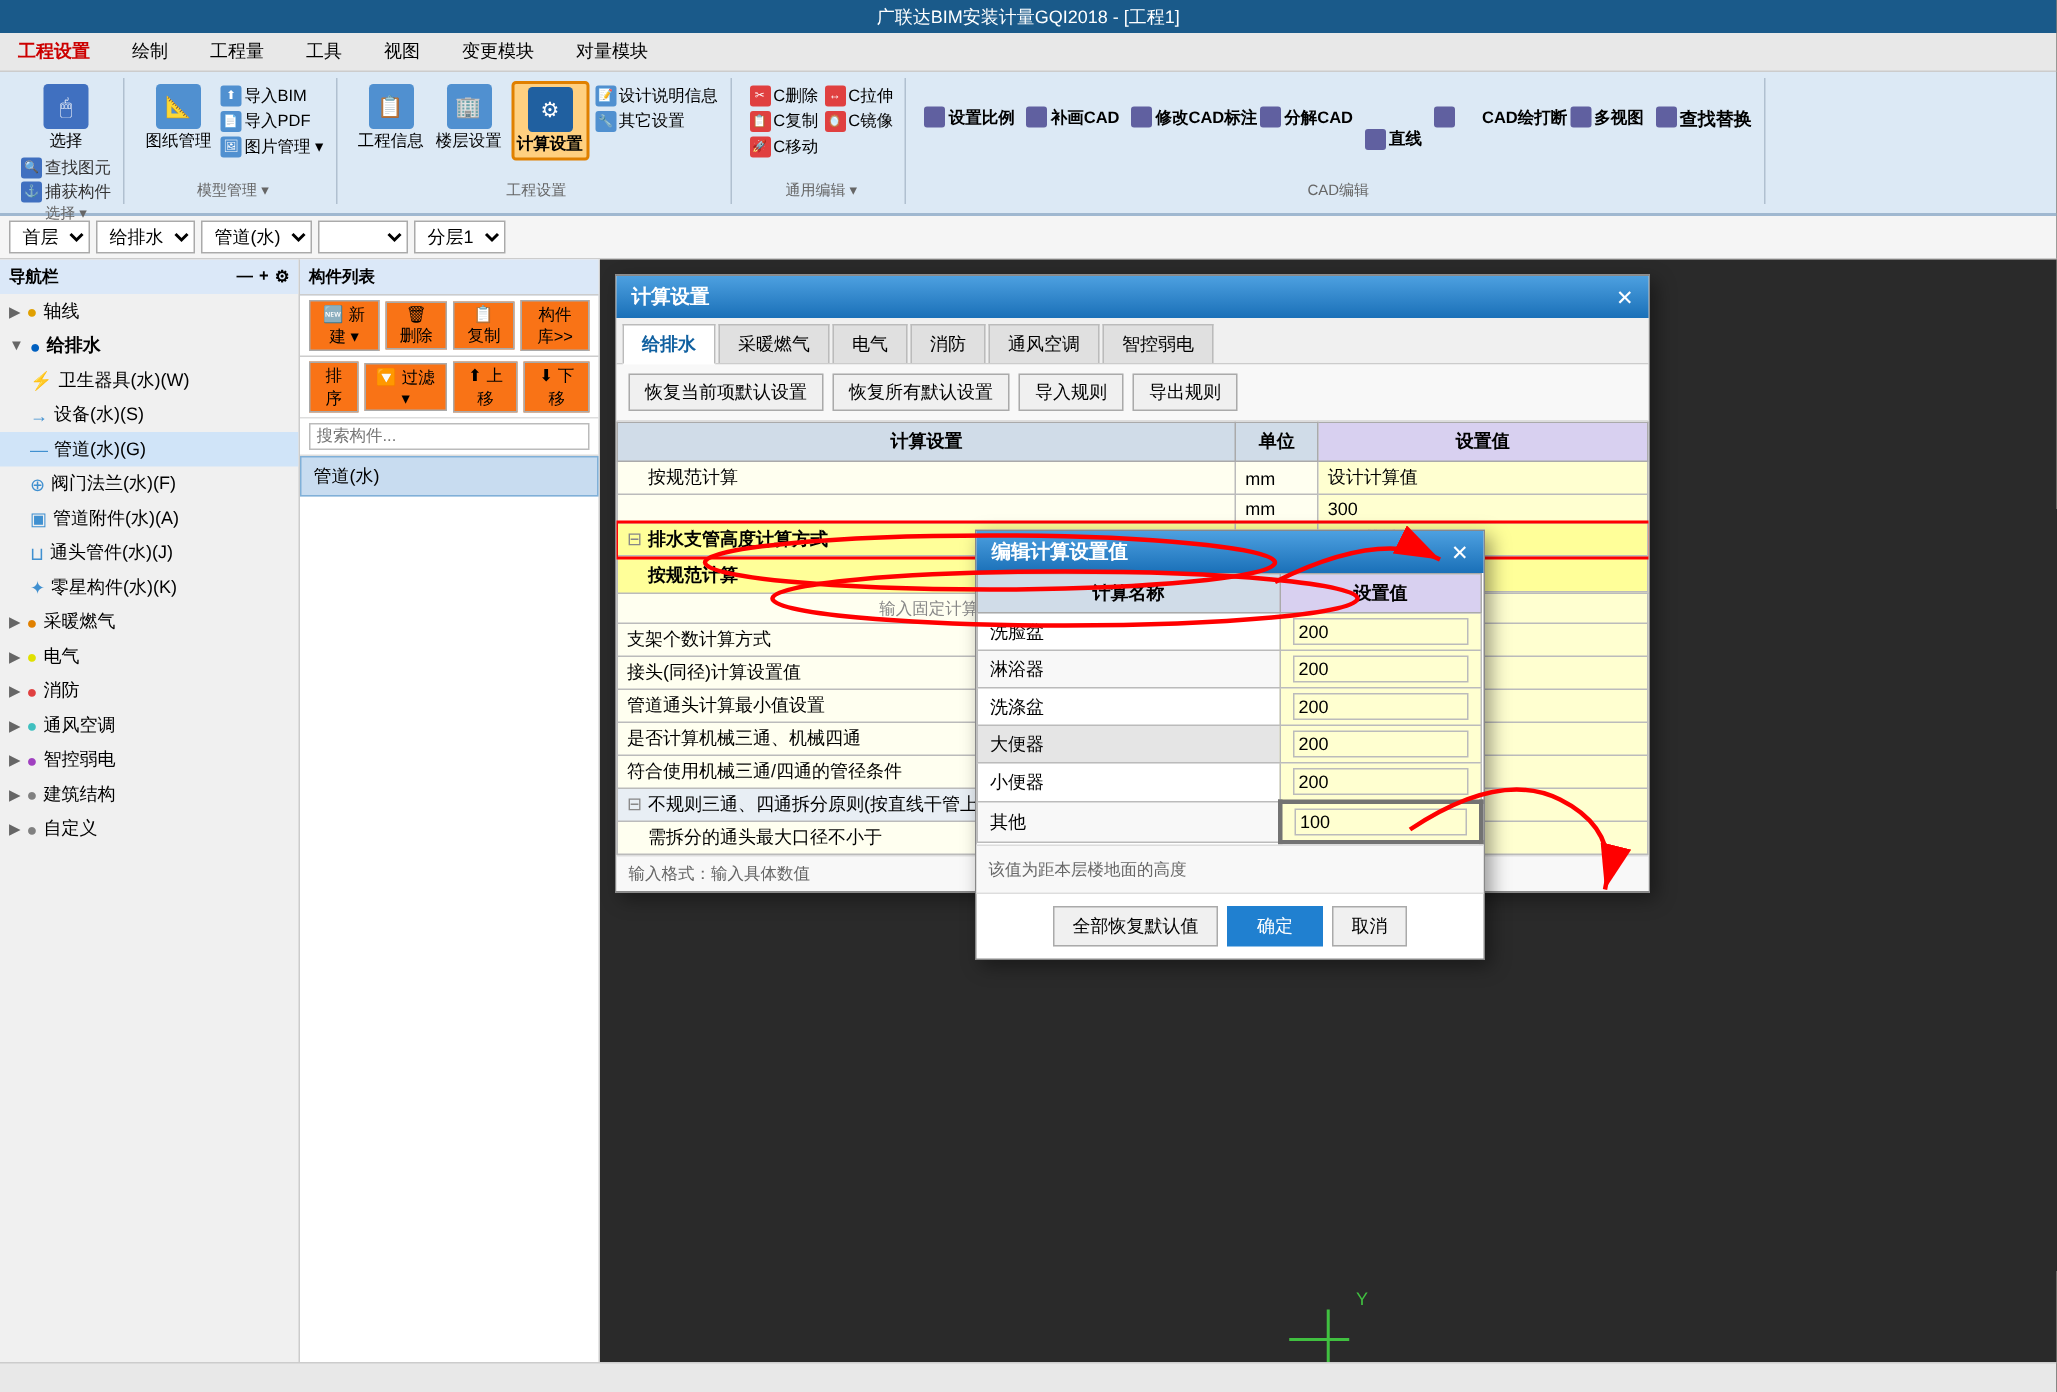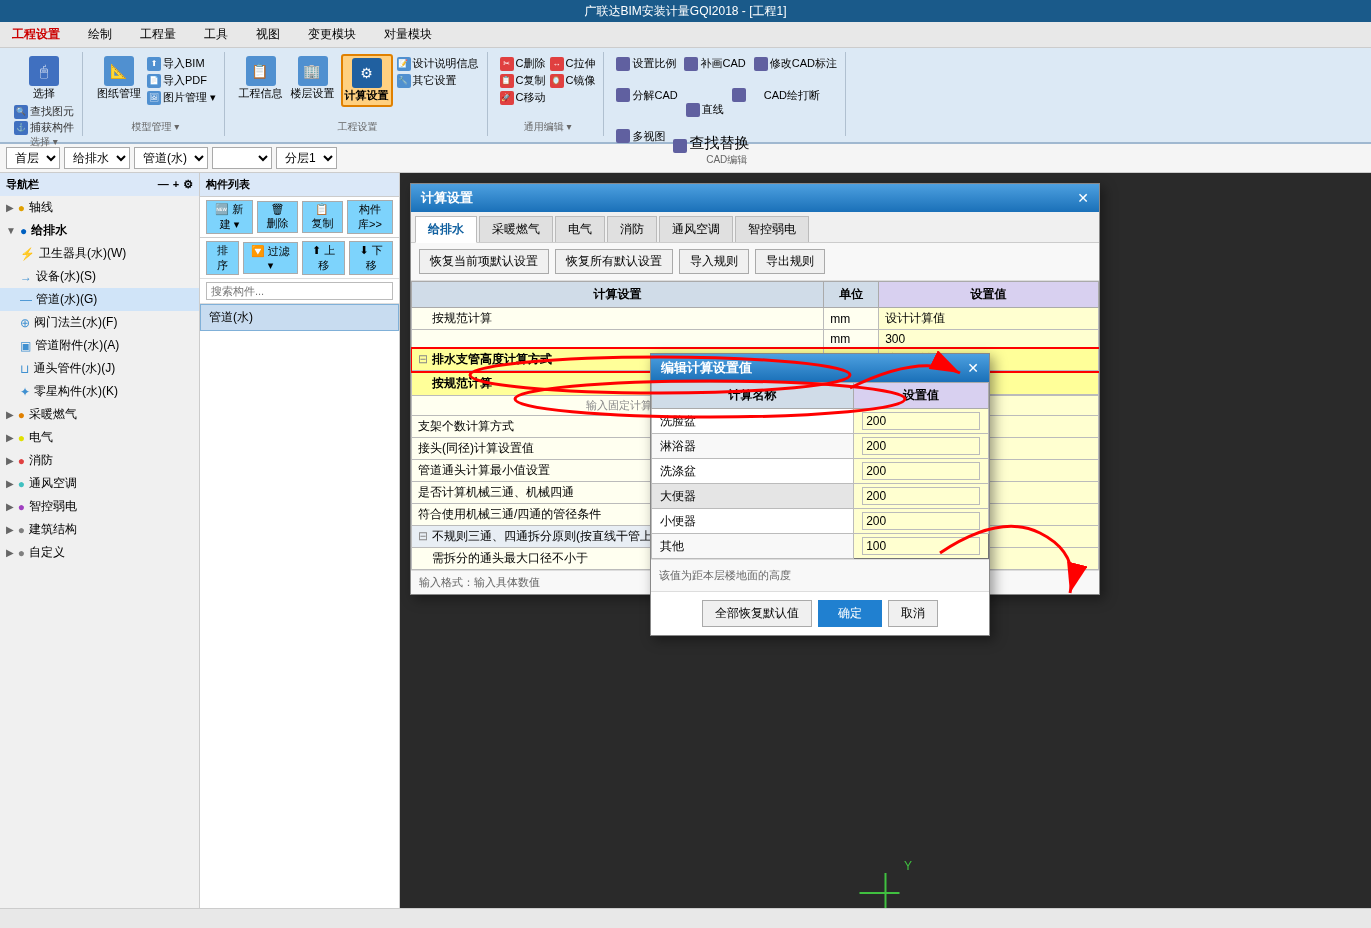--- a/index.html
+++ b/index.html
@@ -25,21 +25,21 @@
     .nav-item.selected { background: #d0e4f8; }
     .nav-item-indent { padding-left: 20px; }
     .nav-section { display: flex; align-items: center; gap: 4px; padding: 3px 6px; font-size: 12px; cursor: pointer; }
     .nav-section.expanded { font-weight: bold; }
     .expand-icon { font-size: 10px; color: #666; }
 
     
     .center-panel { flex: 1; background: #fff; border-right: 1px solid #ccc; min-width: 200px; }
     .component-list-header { background: #dbe8f8; padding: 4px 6px; font-size: 11px; font-weight: bold; border-bottom: 1px solid #ccc; }
     .component-toolbar { display: flex; align-items: center; gap: 4px; padding: 3px 6px; border-bottom: 1px solid #ccc; font-size: 11px; }
-    .component-toolbar-btn { cursor: pointer; padding: 1px 6px; border: 1px solid #aaa; background: #7dd3fc; font-size: 11px; }
+    .component-toolbar-btn { cursor: pointer; padding: 1px 6px; border: 1px solid #aaa; background: #f97316; font-size: 11px; }
     .component-search { padding: 3px 6px; border-bottom: 1px solid #ddd; }
     .component-search input { width: 100%; border: 1px solid #bbb; padding: 2px 4px; font-size: 11px; }
     .component-item { padding: 4px 8px; cursor: pointer; border: 1px solid transparent; font-size: 12px; }
     .component-item.selected { background: #c8dcf0; border-color: #80b0d8; }
 
     
     .canvas-area { flex: 1; background: #2a2a2a; position: relative; }
 
     
     .dialog { position: absolute; background: white; border: 1px solid #888; box-shadow: 4px 4px 12px rgba(0,0,0,0.4); z-index: 20; }
@@ -189,21 +189,21 @@
       </div>
       <div style="display:flex;align-items:center;gap:2px;cursor:pointer;font-size:11px;">
         <div style="width:14px;height:14px;background:#e04040;border-radius:2px;display:flex;align-items:center;justify-content:center;color:white;font-size:8px;">🚀</div>
         <span>C移动</span>
       </div>
     </div>
     <div style="font-size:10px;color:#666;">通用编辑 ▾</div>
   </div>
 
   <div style="display:flex;flex-direction:column;align-items:center;border-right:1px solid #b0c0d0;padding:2px 8px;height:84px;justify-content:space-between;">
-    <div style="display:flex;flex-direction:column;gap:2px;margin-top:2px;">
+    <div style="display:flex;gap:2px;margin-top:2px;font-weight:bold;">
       <div style="display:flex;gap:8px;">
         <div style="display:flex;align-items:center;gap:2px;cursor:pointer;font-size:11px;">
           <div style="width:14px;height:14px;background:#6060a0;border-radius:2px;"></div>
             <span>设置比例</span>
         </div>
         <div style="display:flex;align-items:center;gap:2px;cursor:pointer;font-size:11px;">
           <div style="width:14px;height:14px;background:#6060a0;border-radius:2px;"></div>
             <span>补画CAD</span>
         </div>
         <div style="display:flex;align-items:center;gap:2px;cursor:pointer;font-size:11px;">
@@ -223,21 +223,21 @@
         <div style="display:flex;align-items:center;gap:18px;cursor:pointer;font-size:11px;">
           <div style="width:14px;height:14px;background:#6060a0;border-radius:2px;"></div>
             <span>CAD绘打断</span>
         </div>
       </div>
       <div style="display:flex;gap:8px;">
         <div style="display:flex;align-items:center;gap:2px;cursor:pointer;font-size:11px;">
           <div style="width:14px;height:14px;background:#6060a0;border-radius:2px;"></div>
             <span>多视图</span>
         </div>
-        <div style="display:flex;align-items:flex-end;gap:2px;cursor:pointer;font-size:15px;margin-top:15px;">
+        <div style="display:flex;align-items:flex-start;gap:2px;cursor:pointer;font-size:12px;margin-top:15px;">
           <div style="width:14px;height:14px;background:#6060a0;border-radius:2px;"></div>
             <span>查找替换</span>
         </div>
       </div>
     </div>
     <div style="font-size:10px;color:#666;">CAD编辑</div>
   </div>
 </div>
 
 <div class="toolbar-row">
@@ -524,21 +524,21 @@
             </td>
           </tr>
           <tr>
             <td style="border:1px solid #bbb;padding:3px 8px;background:white;">小便器</td>
             <td style="border:1px solid #bbb;padding:3px 8px;background:#ffffd0;">
               <input type="text" value="200" style="width: 100%; border: 1px solid rgb(187, 187, 187); background: rgb(255, 255, 208); font-size: 12px; padding: 1px 3px;">
             </td>
           </tr>
           <tr>
             <td style="border:1px solid #bbb;padding:3px 8px;background:#f8f8f8;">其他</td>
-            <td style="border:1px solid #737373;padding:3px 8px;background:#ffffd0;">
+            <td style="border:3px solid #737373;padding:3px 8px;background:#ffffd0;">
               <input type="text" value="100" style="width: 100%; border: 1px solid rgb(187, 187, 187); background: rgb(255, 255, 208); font-size: 12px; padding: 1px 3px;">
             </td>
           </tr>
         </tbody>
       </table>
 
       <div class="edit-info">
         <span>该值为距本层楼地面的高度</span>
       </div>
 

